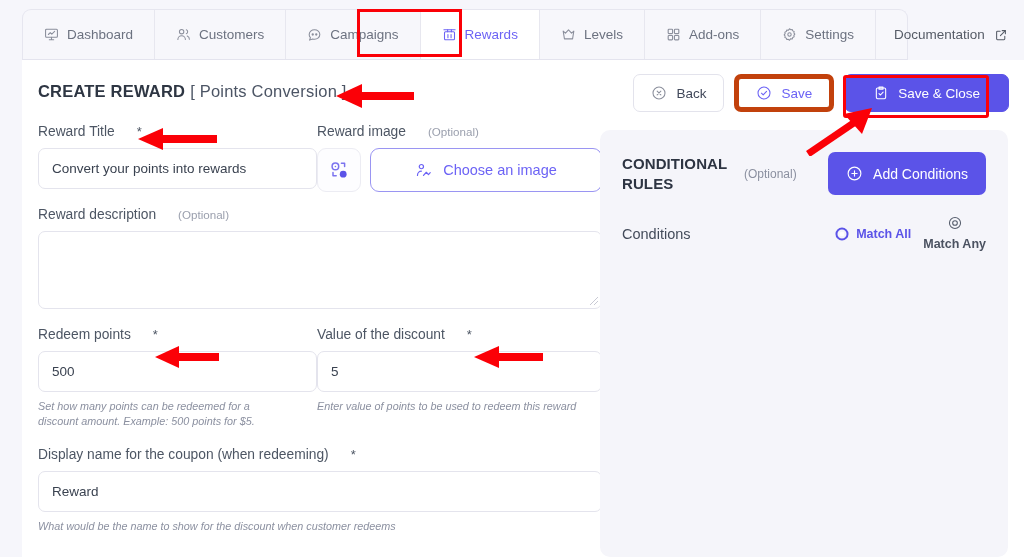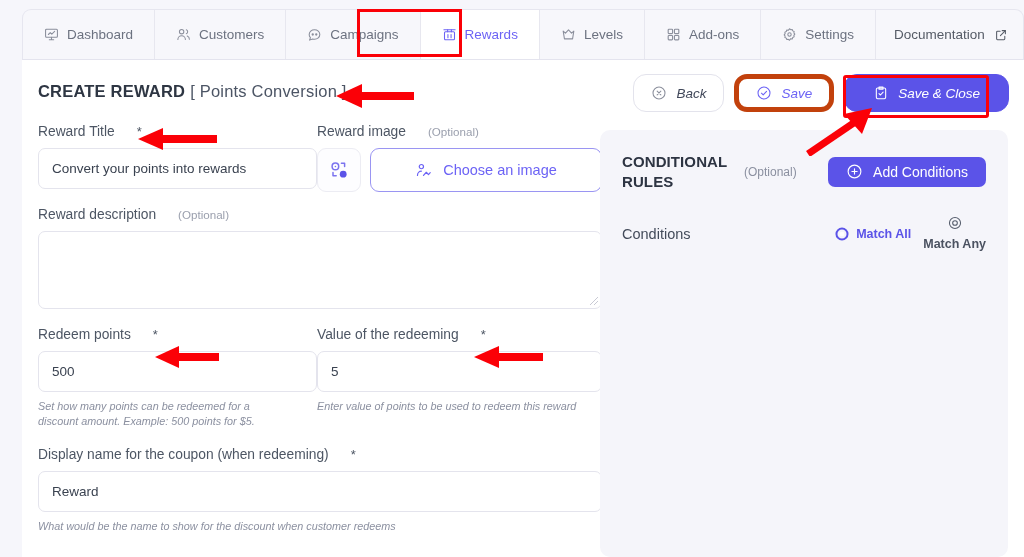--- a/index.html
+++ b/index.html
@@ -13,21 +13,21 @@
   #app {
     position: relative;
     width: 1024px; height: 557px;
     background: #f6f6fb;
   }
 
   
   .topnav {
     position: absolute;
     left: 22px; top: 9px;
-    width: 1002px; height: 51px;
+    width: 886px; height: 51px;
     background: #f7f7fb;
     border: 1px solid #e6e6ef;
     border-top-left-radius: 9px;
     border-top-right-radius: 9px;
     border-bottom: 1px solid #e4e4ee;
     display: flex;
     align-items: stretch;
   }
   .navtab {
     display: flex;
@@ -90,25 +90,24 @@
     display: flex;
     gap: 10px;
   }
   .btn {
     display: flex;
     align-items: center;
     justify-content: center;
     gap: 9px;
     height: 38px;
     padding: 0 17px;
-    border-radius: 13px;
+    border-radius: 7px;
     font-size: 13.5px;
     cursor: pointer;
     white-space: nowrap;
-    font-style: italic;
   }
   .btn-back { background: #fff; border: 1px solid #e3e3ec; color: #41485a; }
   .btn-back .ico { color: #8b8f9c; }
   .btn-save { background: #fff; border: 5px solid #c2410c; color: #6c63f5; }
   .btn-save .ico { color: #6c63f5; }
   .btn-saveclose { background: #5b53e8; border: 1px solid #5b53e8; color: #ffffff; padding: 0 28px; }
   .btn-saveclose .ico { color: #ffffff; }
 
   
   .form {
@@ -221,21 +220,21 @@
     font-size: 12px;
     color: #8b90a0;
     margin-left: 4px;
     white-space: nowrap;
   }
   .add-cond {
     margin-left: auto;
     background: #5b53e8;
     color: #fff;
     border-radius: 7px;
-    height: 30px;
+    height: 43px;
     padding: 0 18px;
     display: flex;
     align-items: center;
     gap: 10px;
     font-size: 14px;
     cursor: pointer;
   }
   .cond-row {
     position: absolute;
     left: 22px; top: 86px;
@@ -445,21 +444,21 @@
           <div class="field-label">
             <span>Redeem points</span>
             <span class="req">*</span>
           </div>
           <div class="input">500</div>
           <div class="hint" style="width:255px;">Set how many points can be redeemed for a discount amount. Example: 500 points for $5.</div>
         </div>
 
         <div class="col-right">
           <div class="field-label">
-            <span>Value of the redeeming</span>
+            <span>Value of the discount</span>
             <span class="req">*</span>
           </div>
           <div class="input">5</div>
           <div class="hint">Enter value of points to be used to redeem this reward</div>
         </div>
       </div>
 
       <div style="margin-top:19px;">
         <div class="field-label">
           <span>Display name for the coupon (when redeeming)</span>

